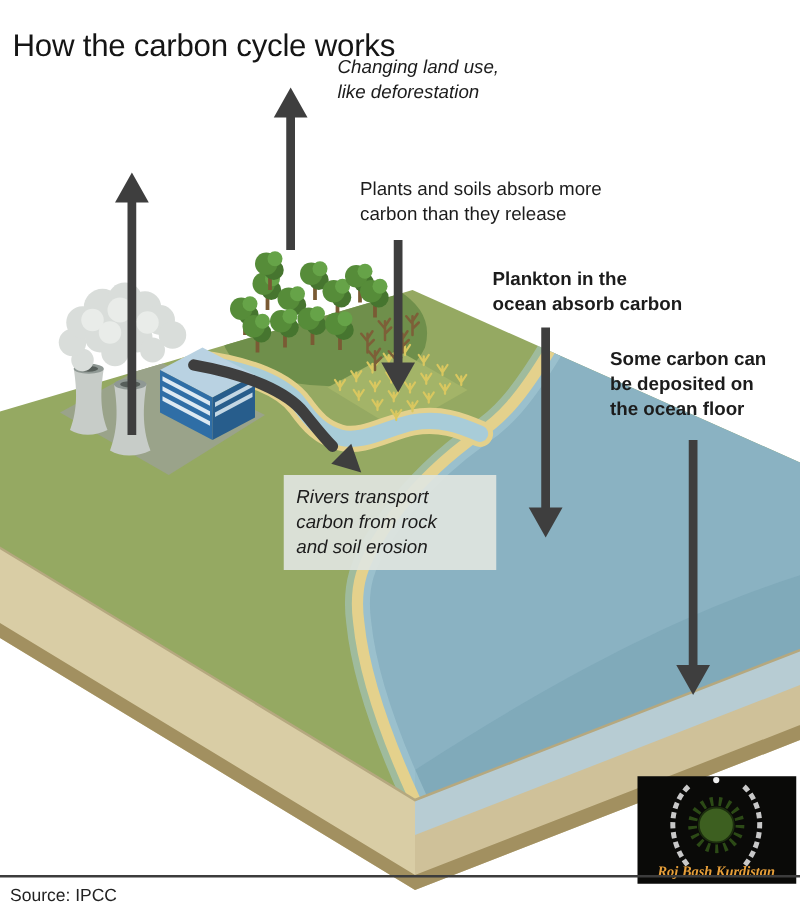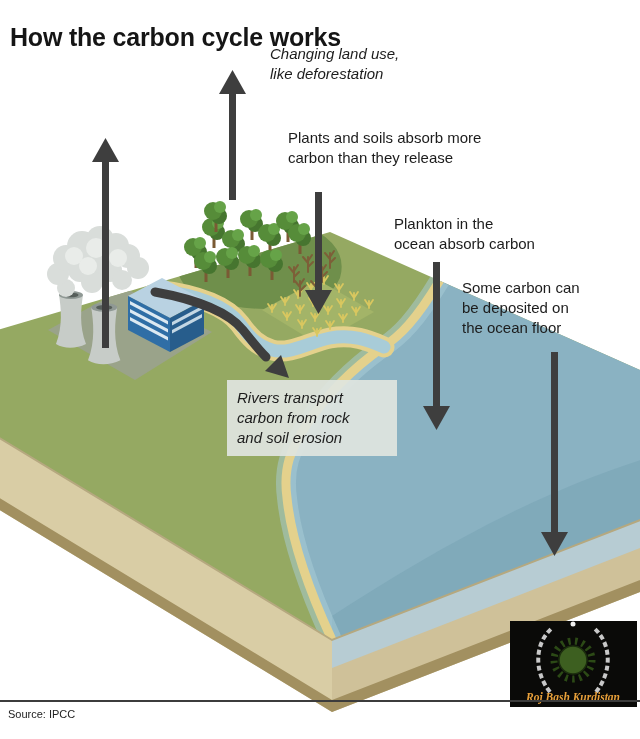--- a/index.html
+++ b/index.html
@@ -2,34 +2,34 @@
 <html><head>
 <meta charset="utf-8">
 <style>
   html,body { margin:0; padding:0; background:#fff; }
   .page {
     position:relative; width:640px; height:739px; background:#ffffff;
     font-family:"Liberation Sans", sans-serif; overflow:hidden;
   }
   .illustration { position:absolute; left:0; top:0; width:640px; height:739px; }
   .title {
-    position:absolute; left:10px; top:6px; font-size:25px; font-weight:700;
+    position:absolute; left:10px; top:6px; font-size:25px; font-weight:400;
     color:#151515; letter-spacing:-0.2px;
   }
   .label {
     position:absolute; font-size:15px; line-height:1.33; color:#1c1c1c;
     white-space:pre-line;
   }
   .label-box {
     position:absolute; left:227px; top:380px; width:150px; padding:8px 10px;
     background:rgba(223,229,224,0.92); font-size:15px; line-height:1.33;
     color:#1c1c1c; white-space:pre-line;font-style:italic;
   }
   .source-line { position:absolute; left:0; top:700px; width:640px; height:2px; background:#3c3c3c; }
-  .source-text { position:absolute; left:8px; top:708px; font-size:11px; color:#222; }
+  .source-text { position:absolute; left:8px; top:708px; font-size:14px; color:#222; }
 </style>
 </head>
 <body>
 
 <div class="page">
 
   <svg class="illustration" viewBox="0 0 640 739">
     <defs>
       <clipPath id="topFaceClip">
         <polygon points="-40,341 330,232 820,450 332,640 -40,414"></polygon>
@@ -197,27 +197,27 @@
       <text x="573" y="701" text-anchor="middle" font-size="11.5" font-weight="bold" font-style="italic" font-family="Liberation Serif, serif" fill="#e8a03a">Roj Bash Kurdistan</text>
     </g>
   </svg>
 
   <h1 class="title">How the carbon cycle works</h1>
 
 
   <div class="label" style="left:270px; top:44px;font-style:italic;">Changing land use,
 like deforestation</div>
 
-  <div class="label" style="left:288px; top:128px;">Plants and soils absorb more
+  <div class="label" style="left:288px; top:142px;">Plants and soils absorb more
 carbon than they release</div>
 
-  <div class="label" style="left:394px; top:214px;">Plankton in the
+  <div class="label" style="left:394px; top:214px;font-weight:bold;">Plankton in the
 ocean absorb carbon</div>
 
-  <div class="label" style="left:462px; top:278px;">Some carbon can
+  <div class="label" style="left:488px; top:278px;font-weight:bold;">Some carbon can
 be deposited on
 the ocean floor</div>
 
   <div class="label-box">Rivers transport
 carbon from rock
 and soil erosion</div>
 
   <div class="source-line"></div>
   <div class="source-text">Source: IPCC</div>
 </div>

